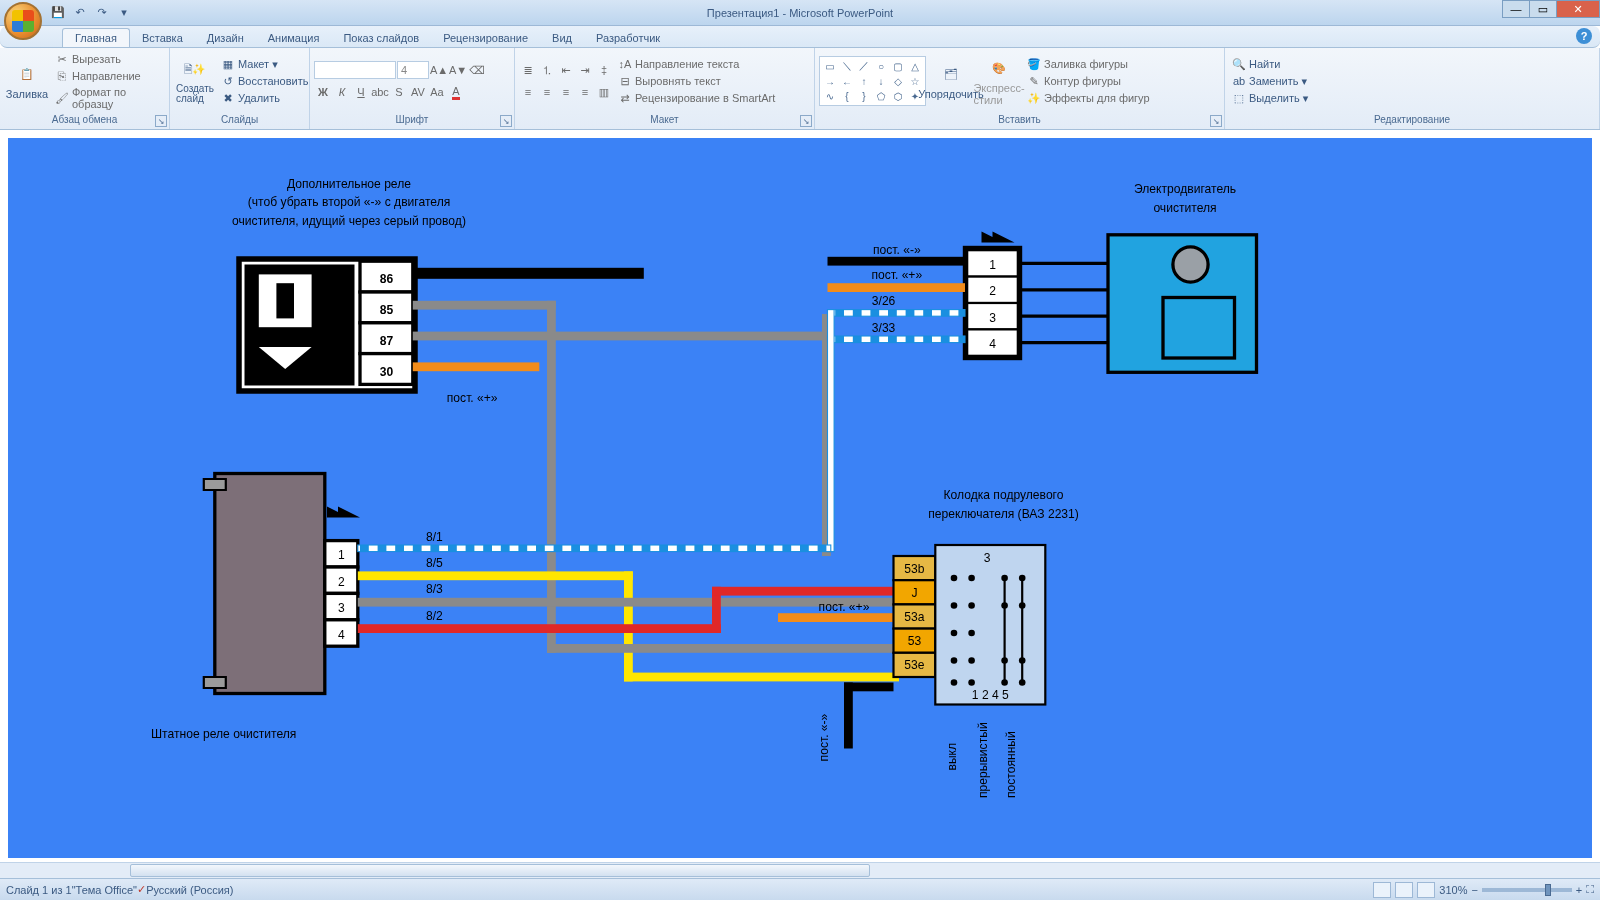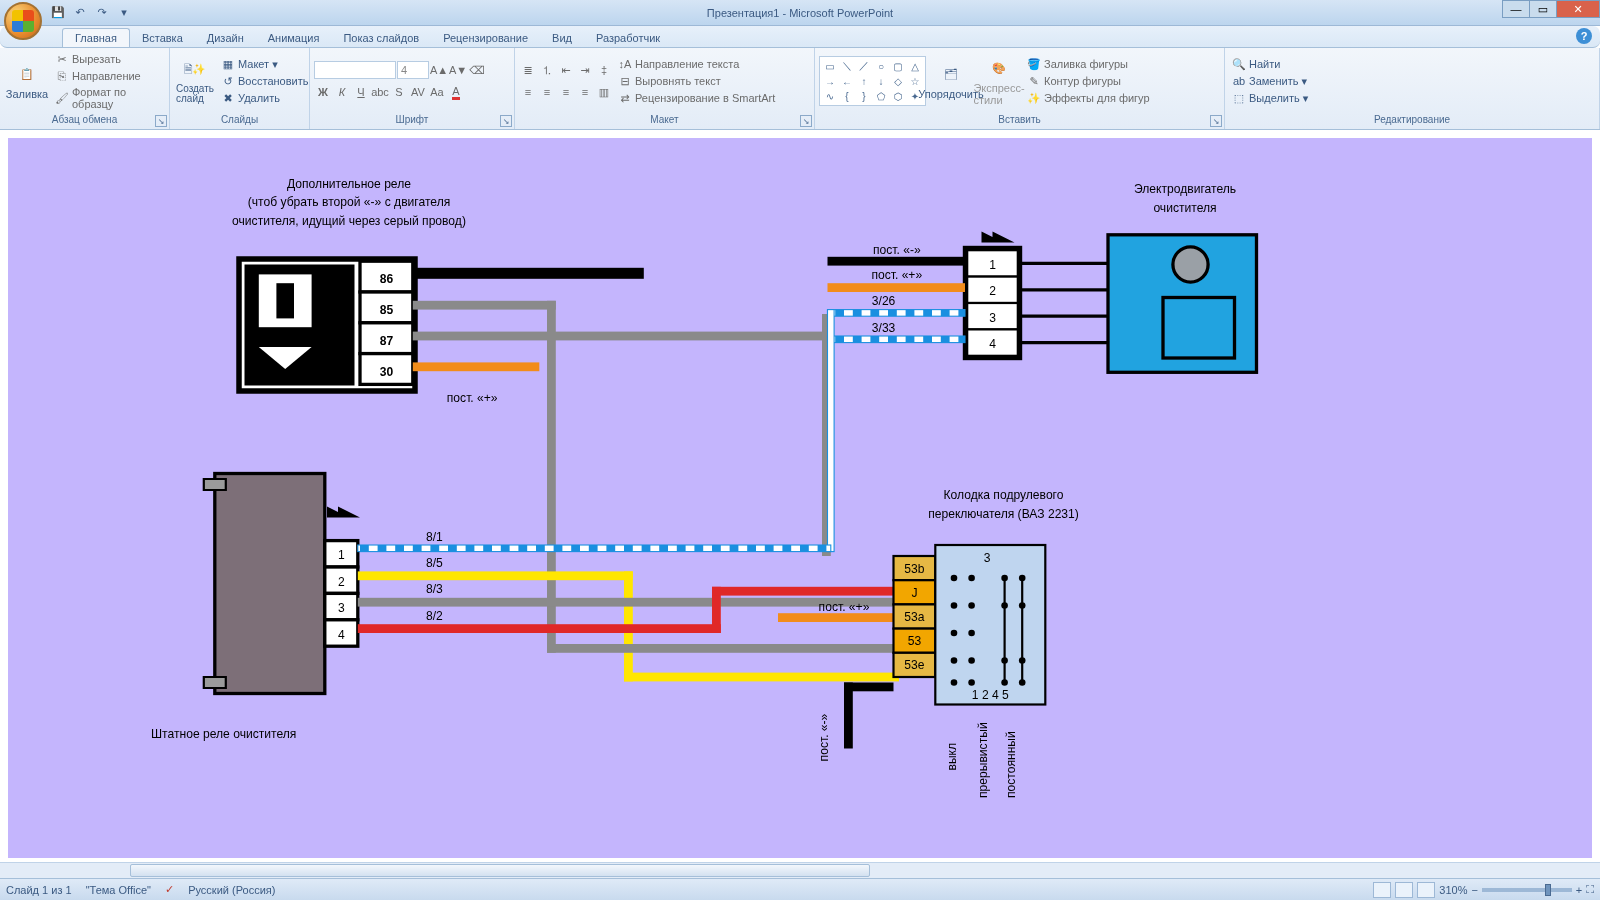--- a/index.html
+++ b/index.html
@@ -28,25 +28,25 @@
 .small-btn{display:flex;align-items:center;gap:3px;padding:1px 3px;cursor:pointer;color:#6b6b6b;}
 .small-btn.enabled{color:#3b5a82;}
 .small-btn .ico{width:14px;height:14px;display:inline-flex;align-items:center;justify-content:center;}
 .font-combo{width:82px;height:18px;border:1px solid #b7cce2;background:#fff;display:flex;align-items:center;padding:0 3px;color:#888;}
 .size-combo{width:32px;height:18px;border:1px solid #b7cce2;background:#fff;display:flex;align-items:center;padding:0 3px;color:#888;}
 .btn-row{display:flex;gap:1px;}
 .sq{width:18px;height:18px;display:flex;align-items:center;justify-content:center;border:1px solid transparent;cursor:pointer;color:#6b6b6b;}
 .shapes-gallery{display:grid;grid-template-columns:repeat(6,16px);grid-template-rows:repeat(3,14px);gap:1px;border:1px solid #b7cce2;background:#fff;padding:2px;}
 .shape-cell{width:16px;height:14px;display:flex;align-items:center;justify-content:center;color:#4a6a91;font-size:10px;}
 .workspace{position:absolute;top:130px;left:0;right:0;bottom:22px;background:#fff;overflow:hidden;}
-.slide-canvas{position:absolute;left:8px;top:8px;right:8px;bottom:20px;background:#c4b5fd;}
+.slide-canvas{position:absolute;left:8px;top:8px;right:8px;bottom:20px;background:#3b82f6;}
 .diagram{position:absolute;inset:0;}
 .hscroll{position:absolute;left:0;right:0;bottom:0;height:16px;background:#e3ecf7;border-top:1px solid #c0d3e8;}
 .hscroll-thumb{position:absolute;left:130px;width:740px;top:1px;height:13px;background:linear-gradient(#f3f7fc,#d3e1f0);border:1px solid #a5bfd9;border-radius:2px;}
-.statusbar{position:absolute;left:0;right:0;bottom:0;height:22px;background:linear-gradient(#dfeaf7,#c8daee);border-top:1px solid #a5bfd9;display:flex;align-items:center;padding:0 6px;color:#3b5a82;gap:14px;}
+.statusbar{position:absolute;left:0;right:0;bottom:0;height:22px;background:linear-gradient(#dfeaf7,#c8daee);border-top:1px solid #a5bfd9;display:flex;align-items:center;padding:0 6px;color:#3b5a82;}
 .status-right{margin-left:auto;display:flex;align-items:center;gap:4px;}
 .view-btn{width:18px;height:16px;border:1px solid #9db8d6;background:#eaf2fb;cursor:pointer;}
 .zoom-slider{width:90px;height:4px;background:#9db8d6;position:relative;}
 .zoom-thumb{position:absolute;left:70%;top:-4px;width:6px;height:12px;background:#6f94bd;border:1px solid #4a6a91;}
 svg text{font-family:"Segoe UI",Tahoma,sans-serif;}
 </style>
 </head>
 <body>
 
 <div class="titlebar">

